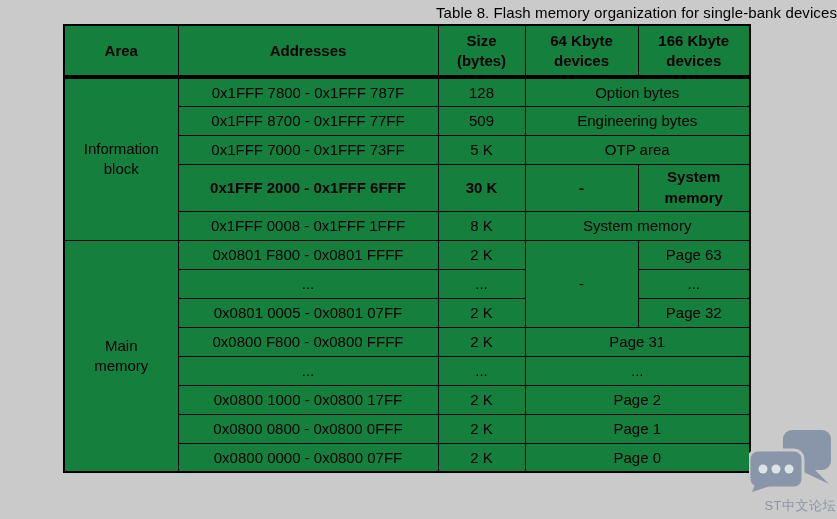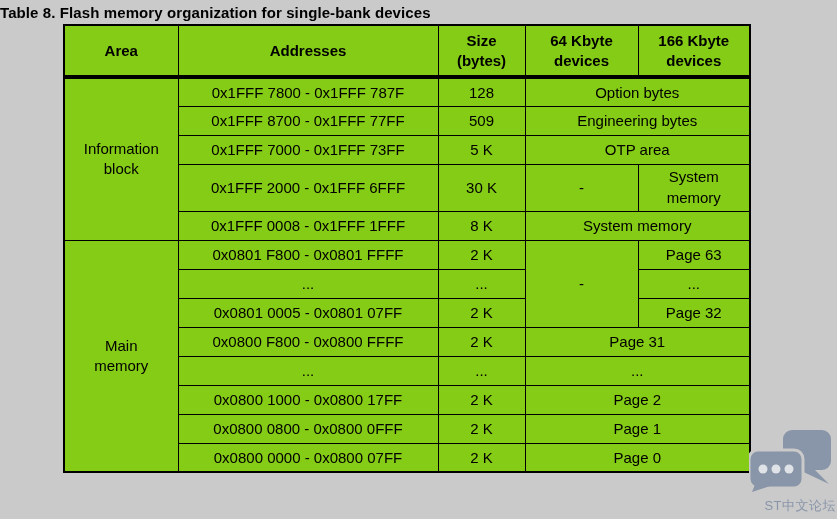--- a/index.html
+++ b/index.html
@@ -13,33 +13,33 @@
     position: relative;
     overflow: hidden;
     font-family: "Liberation Sans", sans-serif;
     color: #000;
   }
   .title {
     position: absolute;
     top: 4px;
     left: 0;
     width: 837px;
-    text-align: left;
+    text-align: right;
     font-size: 15px;
-    font-weight: bold;
+    font-weight: normal;
     letter-spacing: 0.1px;
   }
   table.flash {
     position: absolute;
     left: 63px;
     top: 24px;
     border-collapse: collapse;
     table-layout: fixed;
     border: 2px solid #000;
-    background: #84cc16;
+    background: #15803d;
     padding-left: 23px;
   }
   table.flash col.c-area  { width: 114px; }
   table.flash col.c-addr  { width: 260px; }
   table.flash col.c-size  { width: 87px; }
   table.flash col.c-d64   { width: 113px; }
   table.flash col.c-d128  { width: 112px; }
   table.flash th, table.flash td {
     border: 1px solid #000;
     text-align: center;
@@ -48,21 +48,21 @@
     padding: 0 4px;
     overflow: hidden;
   }
   table.flash thead th {
     font-weight: bold;
     height: 49px;
     border-bottom: 4px solid #000;
     line-height: 1.3;
   }
   table.flash tbody tr { height: 29px; }
-  table.flash tbody tr.tall { height: 47px; }
+  table.flash tbody tr.tall { height: 47px; font-weight: bold; }
   .pre { white-space: pre-line; line-height: 1.35; }
   .watermark {
     position: absolute;
     right: 1px;
     bottom: 4px;
     width: 90px;
     text-align: center;
     color: #8995a9;
   }
   .watermark .wm-label {

